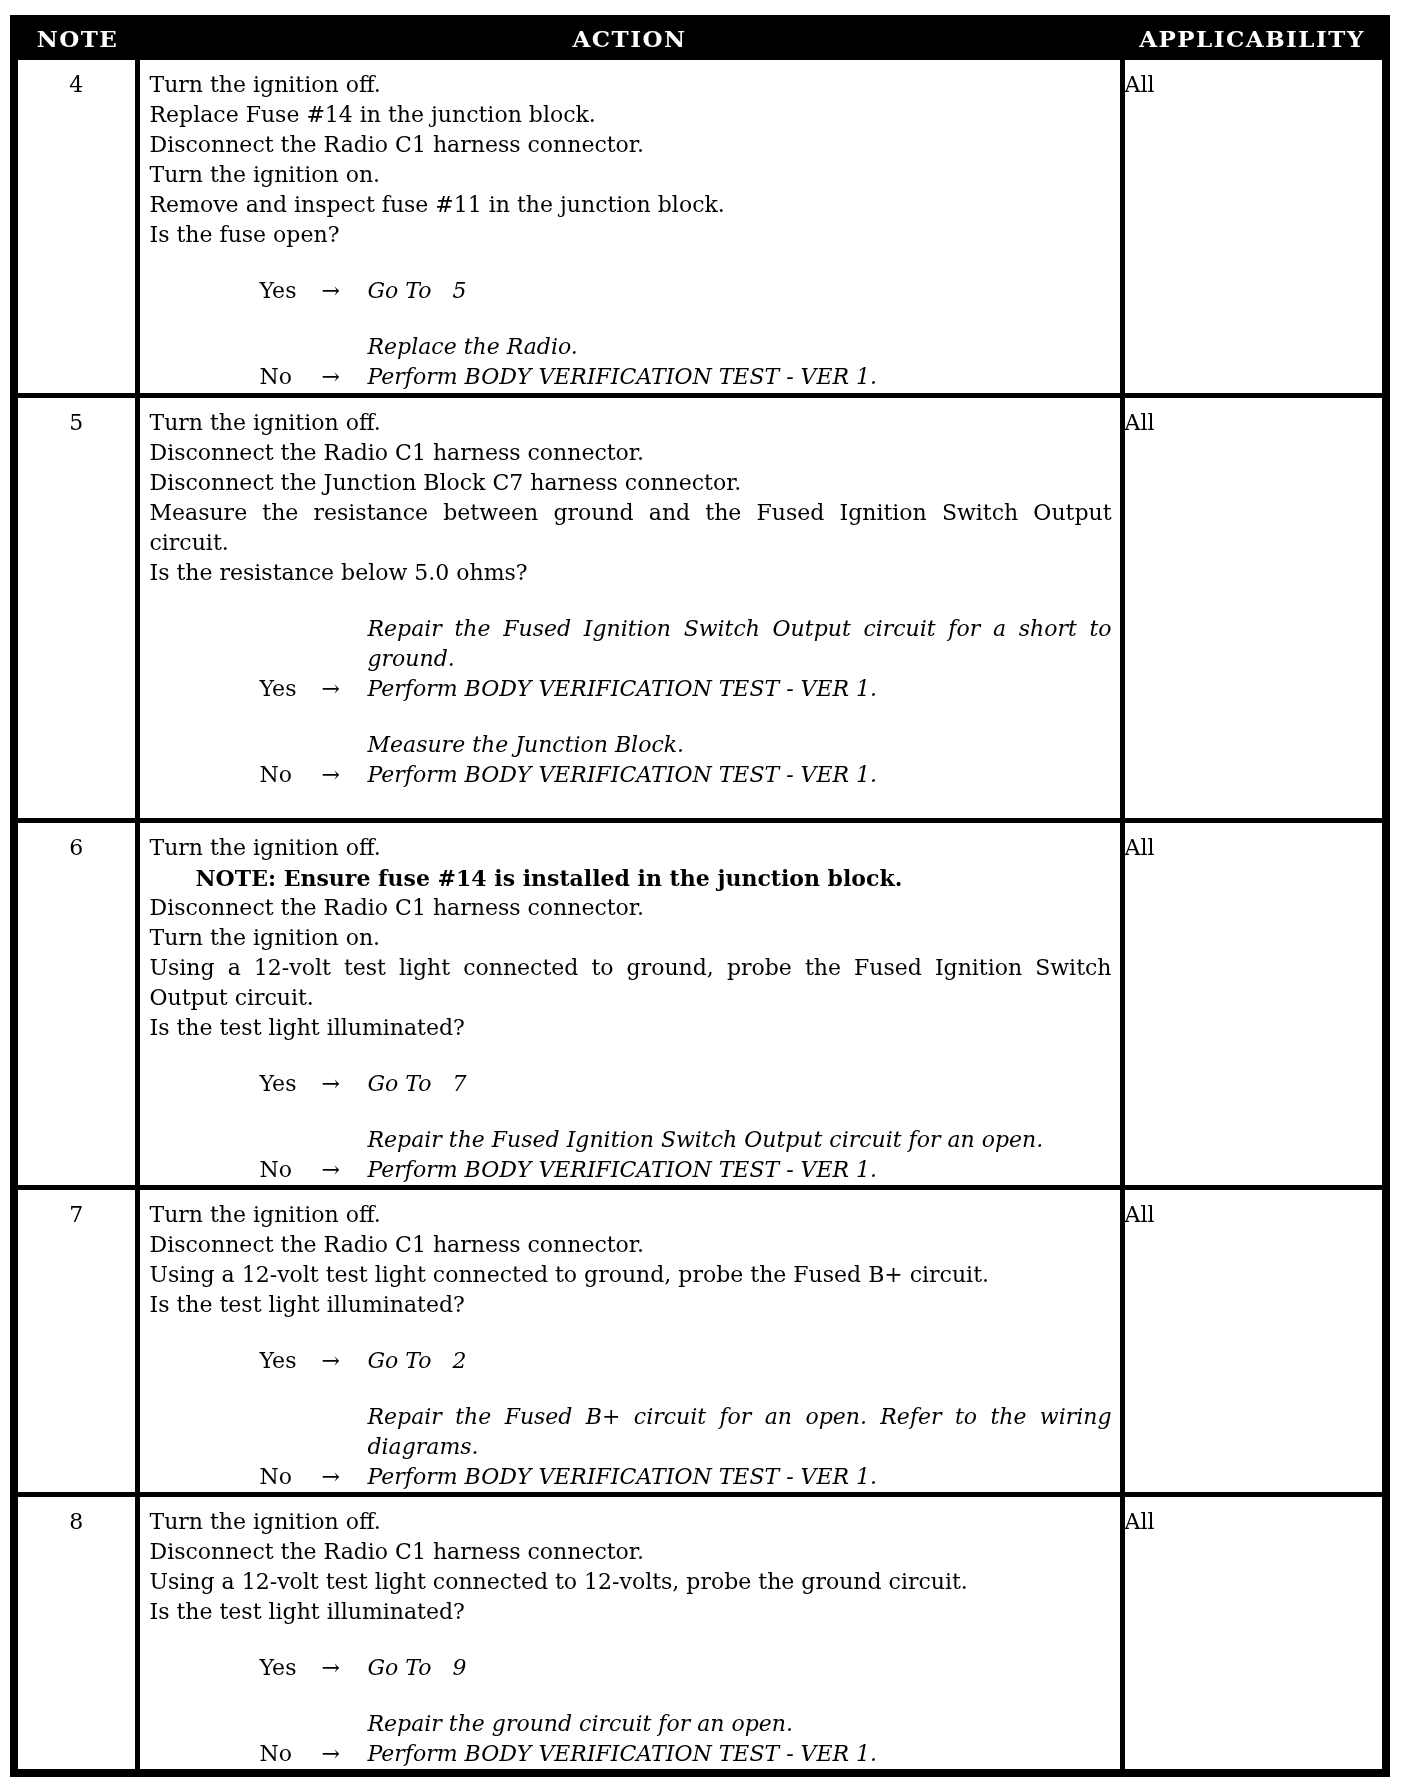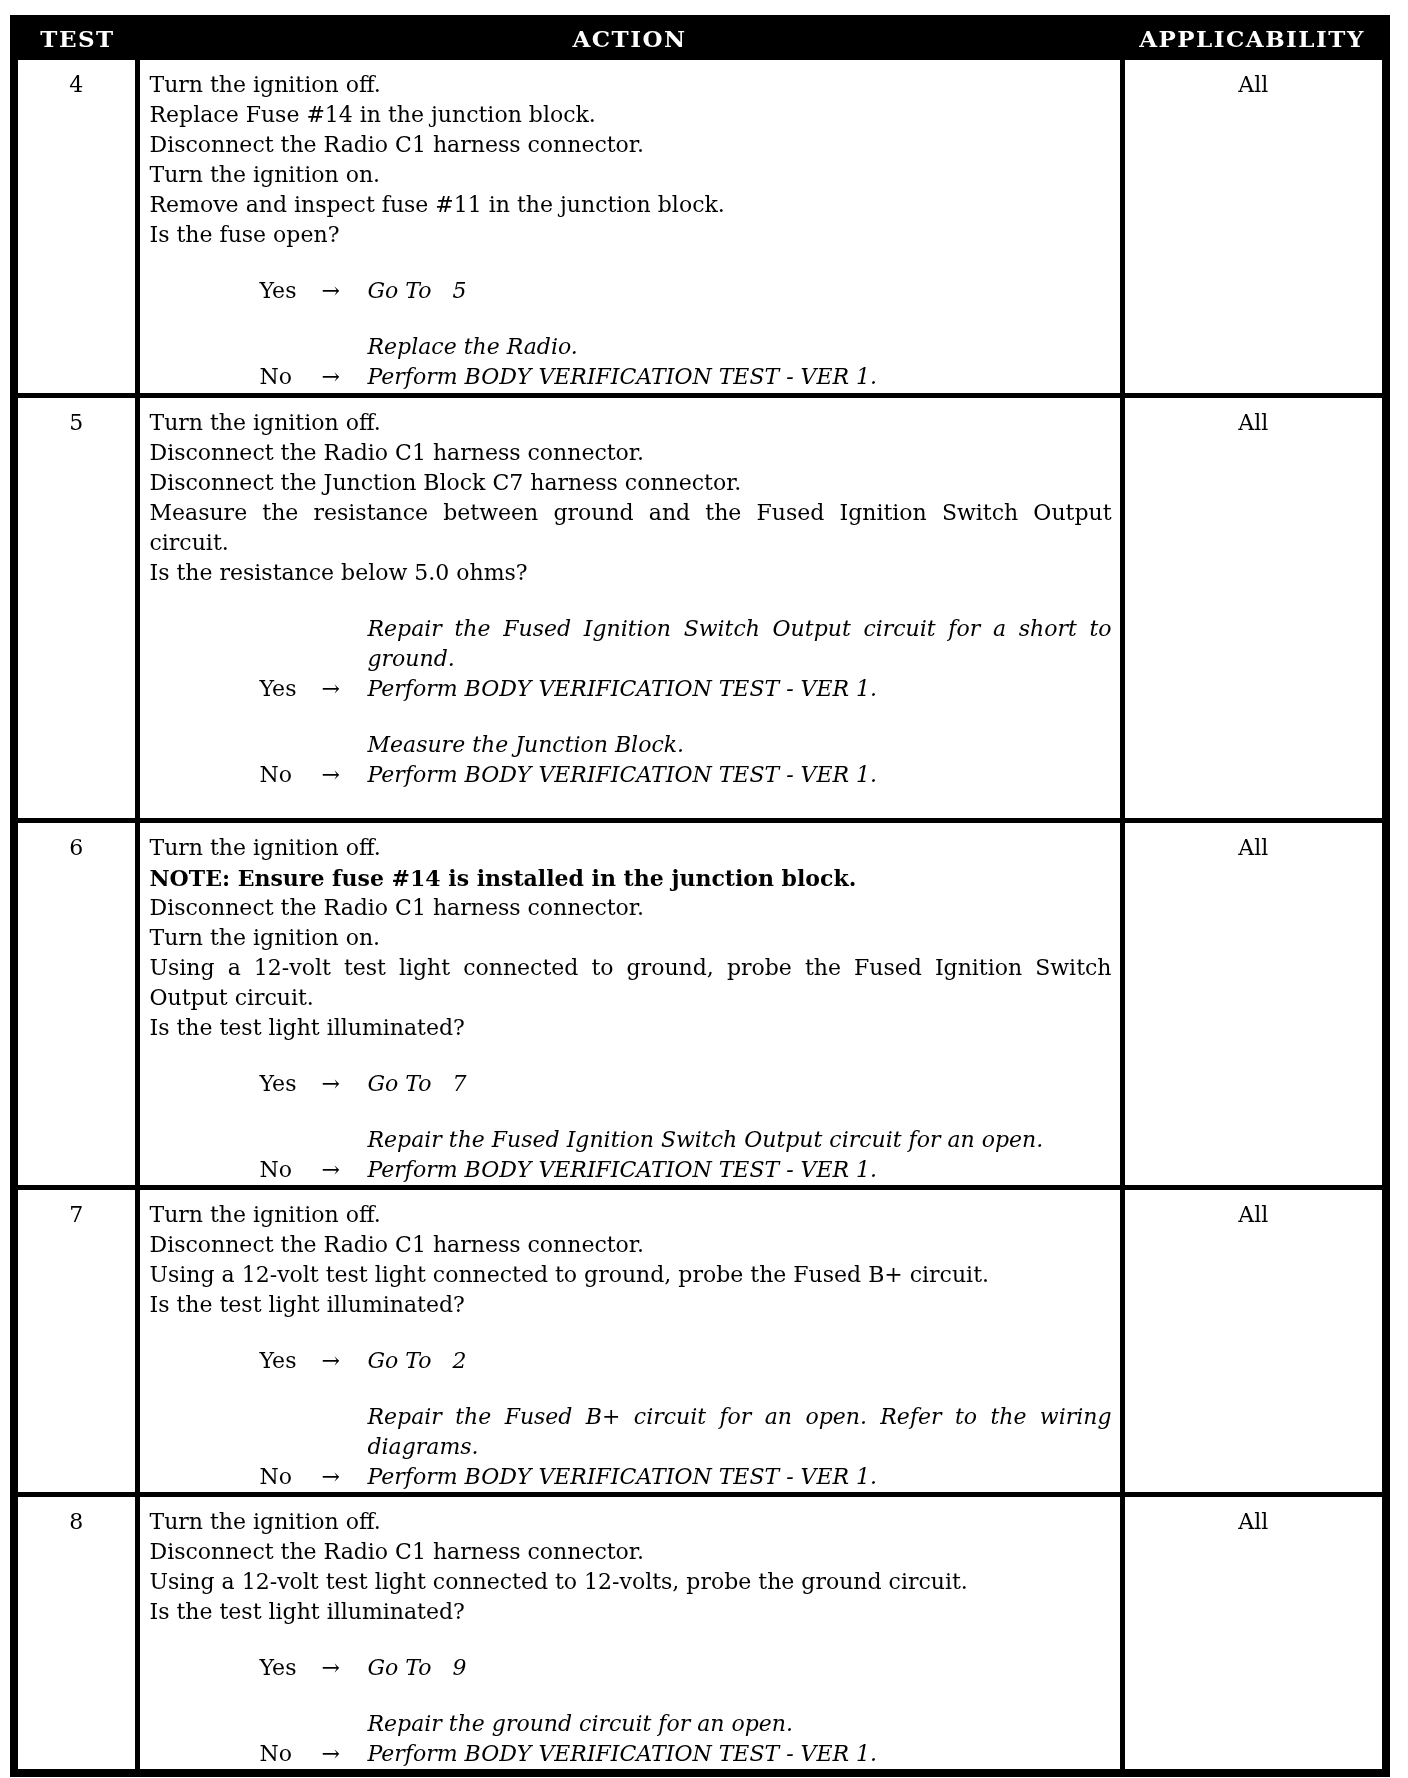--- a/index.html
+++ b/index.html
@@ -42,32 +42,32 @@
   }
 
   td {
     border: 5px solid #000;
     vertical-align: top;
     padding: 10px 8px 0 10px;
     font-size: 22px;
     line-height: 30px;
   }
   td.test-col  { text-align: center; padding-left: 0; padding-right: 0; }
-  td.appl-col  { text-align: center; padding-left: 0; padding-right: 0; }
+  td.appl-col  { padding-left: 0; padding-right: 0; }
 
   tr.r4 { height: 338px; }
   tr.r5 { height: 425px; }
   tr.r6 { height: 367px; }
   tr.r7 { height: 303px; }
   tr.r8 { height: 276px; }
 
   .step {
     text-align: justify;
   }
-  .step.bold { font-weight: bold; }
+  .step.bold { font-weight: bold; margin-left: 46px; }
 
   .decision {
     display: flex;
     align-items: flex-end;
     margin: 26px 0 0 110px;
   }
   .d-label { flex: none; width: 62px; }
   .d-arrow { flex: none; width: 46px; font-size: 22px; }
   .d-result { flex: 1 1 auto; min-width: 0; font-style: italic; }
   .d-line {
@@ -81,21 +81,21 @@
 <div class="page">
 <table class="diag">
   <colgroup>
         <col class="c1">
         <col class="c2">
         <col class="c3">
       </colgroup>
 
   <tbody>
         <tr class="hdr">
-    <th>TEST</th>
+    <th>NOTE</th>
     <th>ACTION</th>
     <th>APPLICABILITY</th>
   </tr>
 
   <tr class="r4">
     <td class="test-col">
       <div>4</div>
     </td>
     <td>
       <div class="step">Turn the ignition off.</div>

